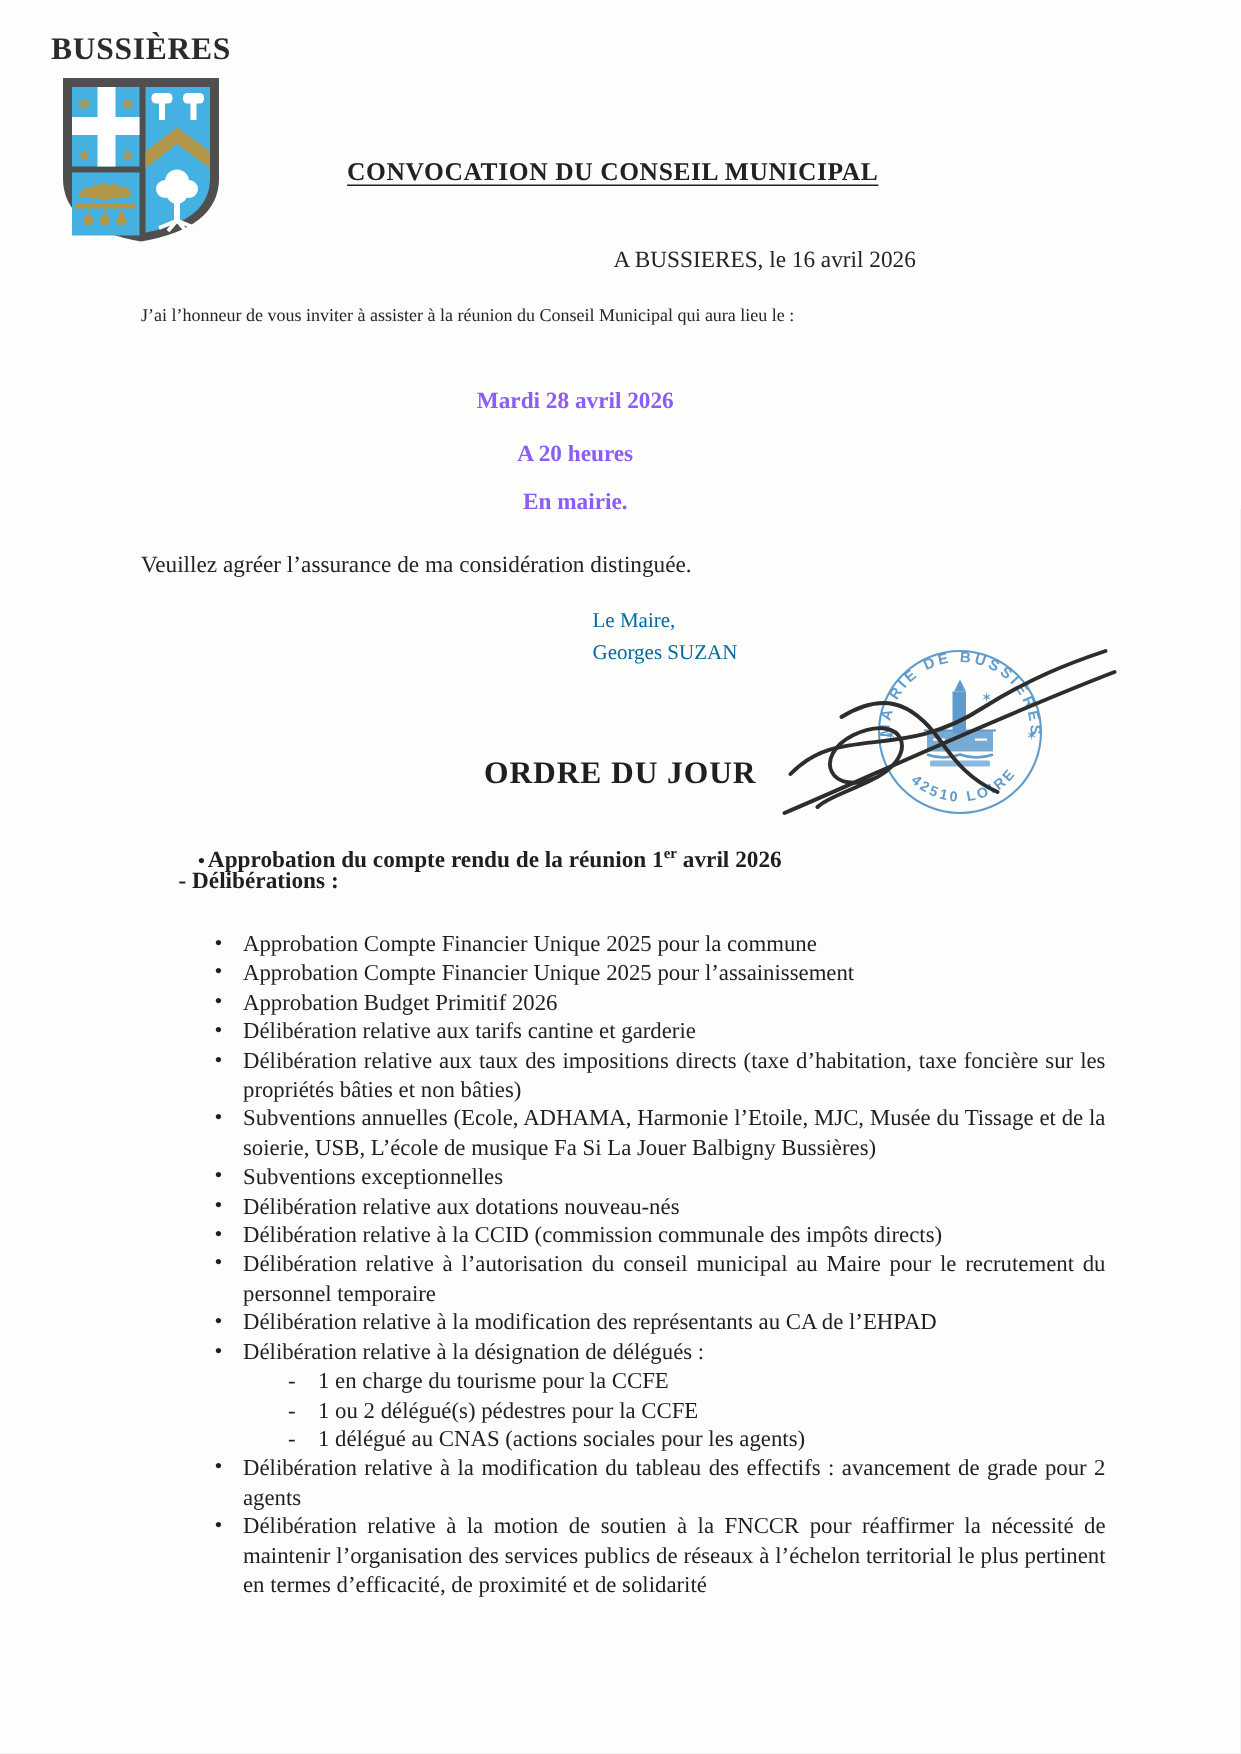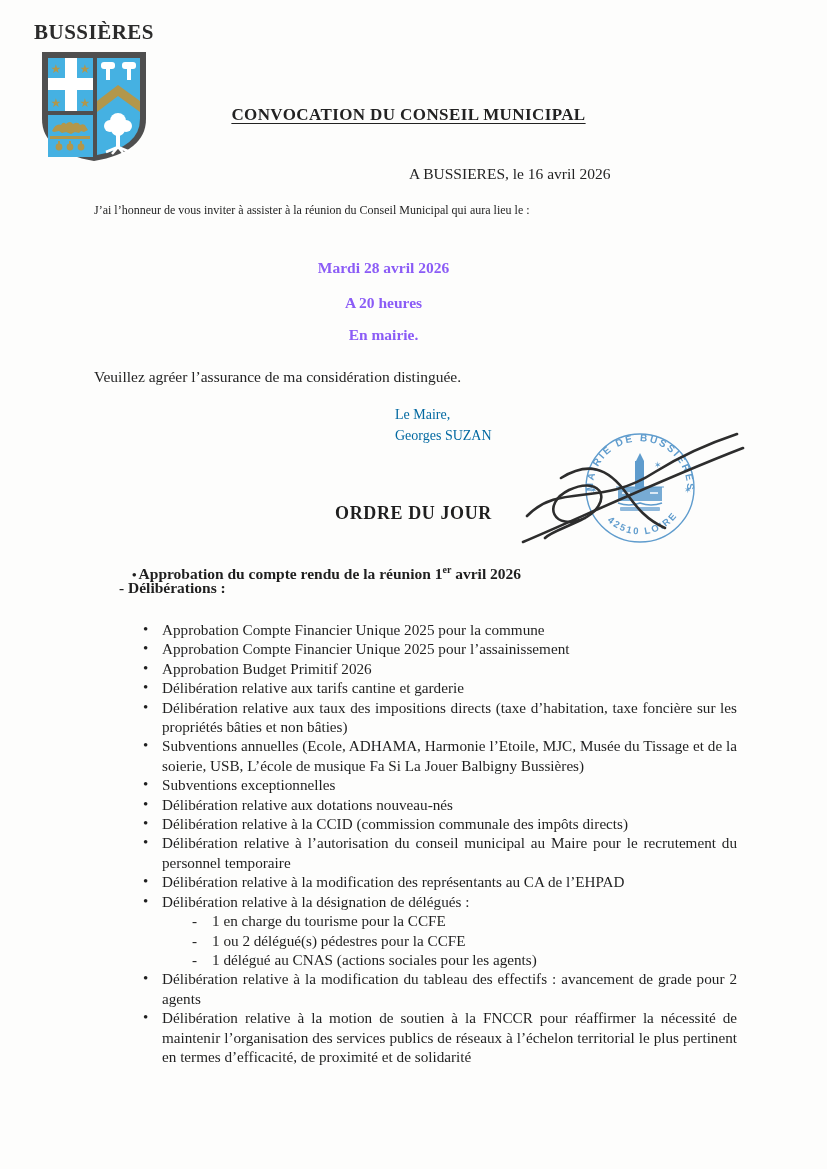--- a/index.html
+++ b/index.html
@@ -33,21 +33,21 @@
   .meet-line{position:absolute;left:0;width:753px;text-align:center;padding-left:14px;
     box-sizing:border-box;font-weight:bold;font-size:15.5px;color:#8b5cf6;}
   .meet-date{top:259px;}
   .meet-time{top:294px;}
   .meet-place{top:326px;}
   .closing{position:absolute;left:94px;top:368px;font-size:15.5px;color:#242424;}
   .sig-block{position:absolute;left:395px;top:404px;font-size:14px;color:#0369a1;line-height:21px;}
   .stamp-wrap{position:absolute;left:558px;top:423px;opacity:0.88;}
   .signature-wrap{position:absolute;left:515px;top:420px;}
   .agenda-heading{position:absolute;left:0;top:503px;width:827px;text-align:center;
-    box-sizing:border-box;font-weight:bold;font-size:18px;letter-spacing:0.6px;color:#1f1f1f;}
+    box-sizing:border-box;font-weight:bold;font-size:21px;letter-spacing:0.6px;color:#1f1f1f;}
   .approbation-line{position:absolute;left:132px;top:564px;font-weight:bold;font-size:15.5px;color:#1f1f1f;}
   .approbation-line .blt{font-size:13px;margin-right:2px;}
   .approbation-line sup{font-size:10px;}
   .delib-label{position:absolute;left:119px;top:579px;font-weight:bold;font-size:15.5px;color:#1f1f1f;}
   
   ul.agenda-list{
     position:absolute;left:141px;top:620px;width:596px;
     margin:0;padding:0;list-style:none;
     font-weight:normal;font-size:15.2px;line-height:19.4px;color:#1f1f1f;
   }

